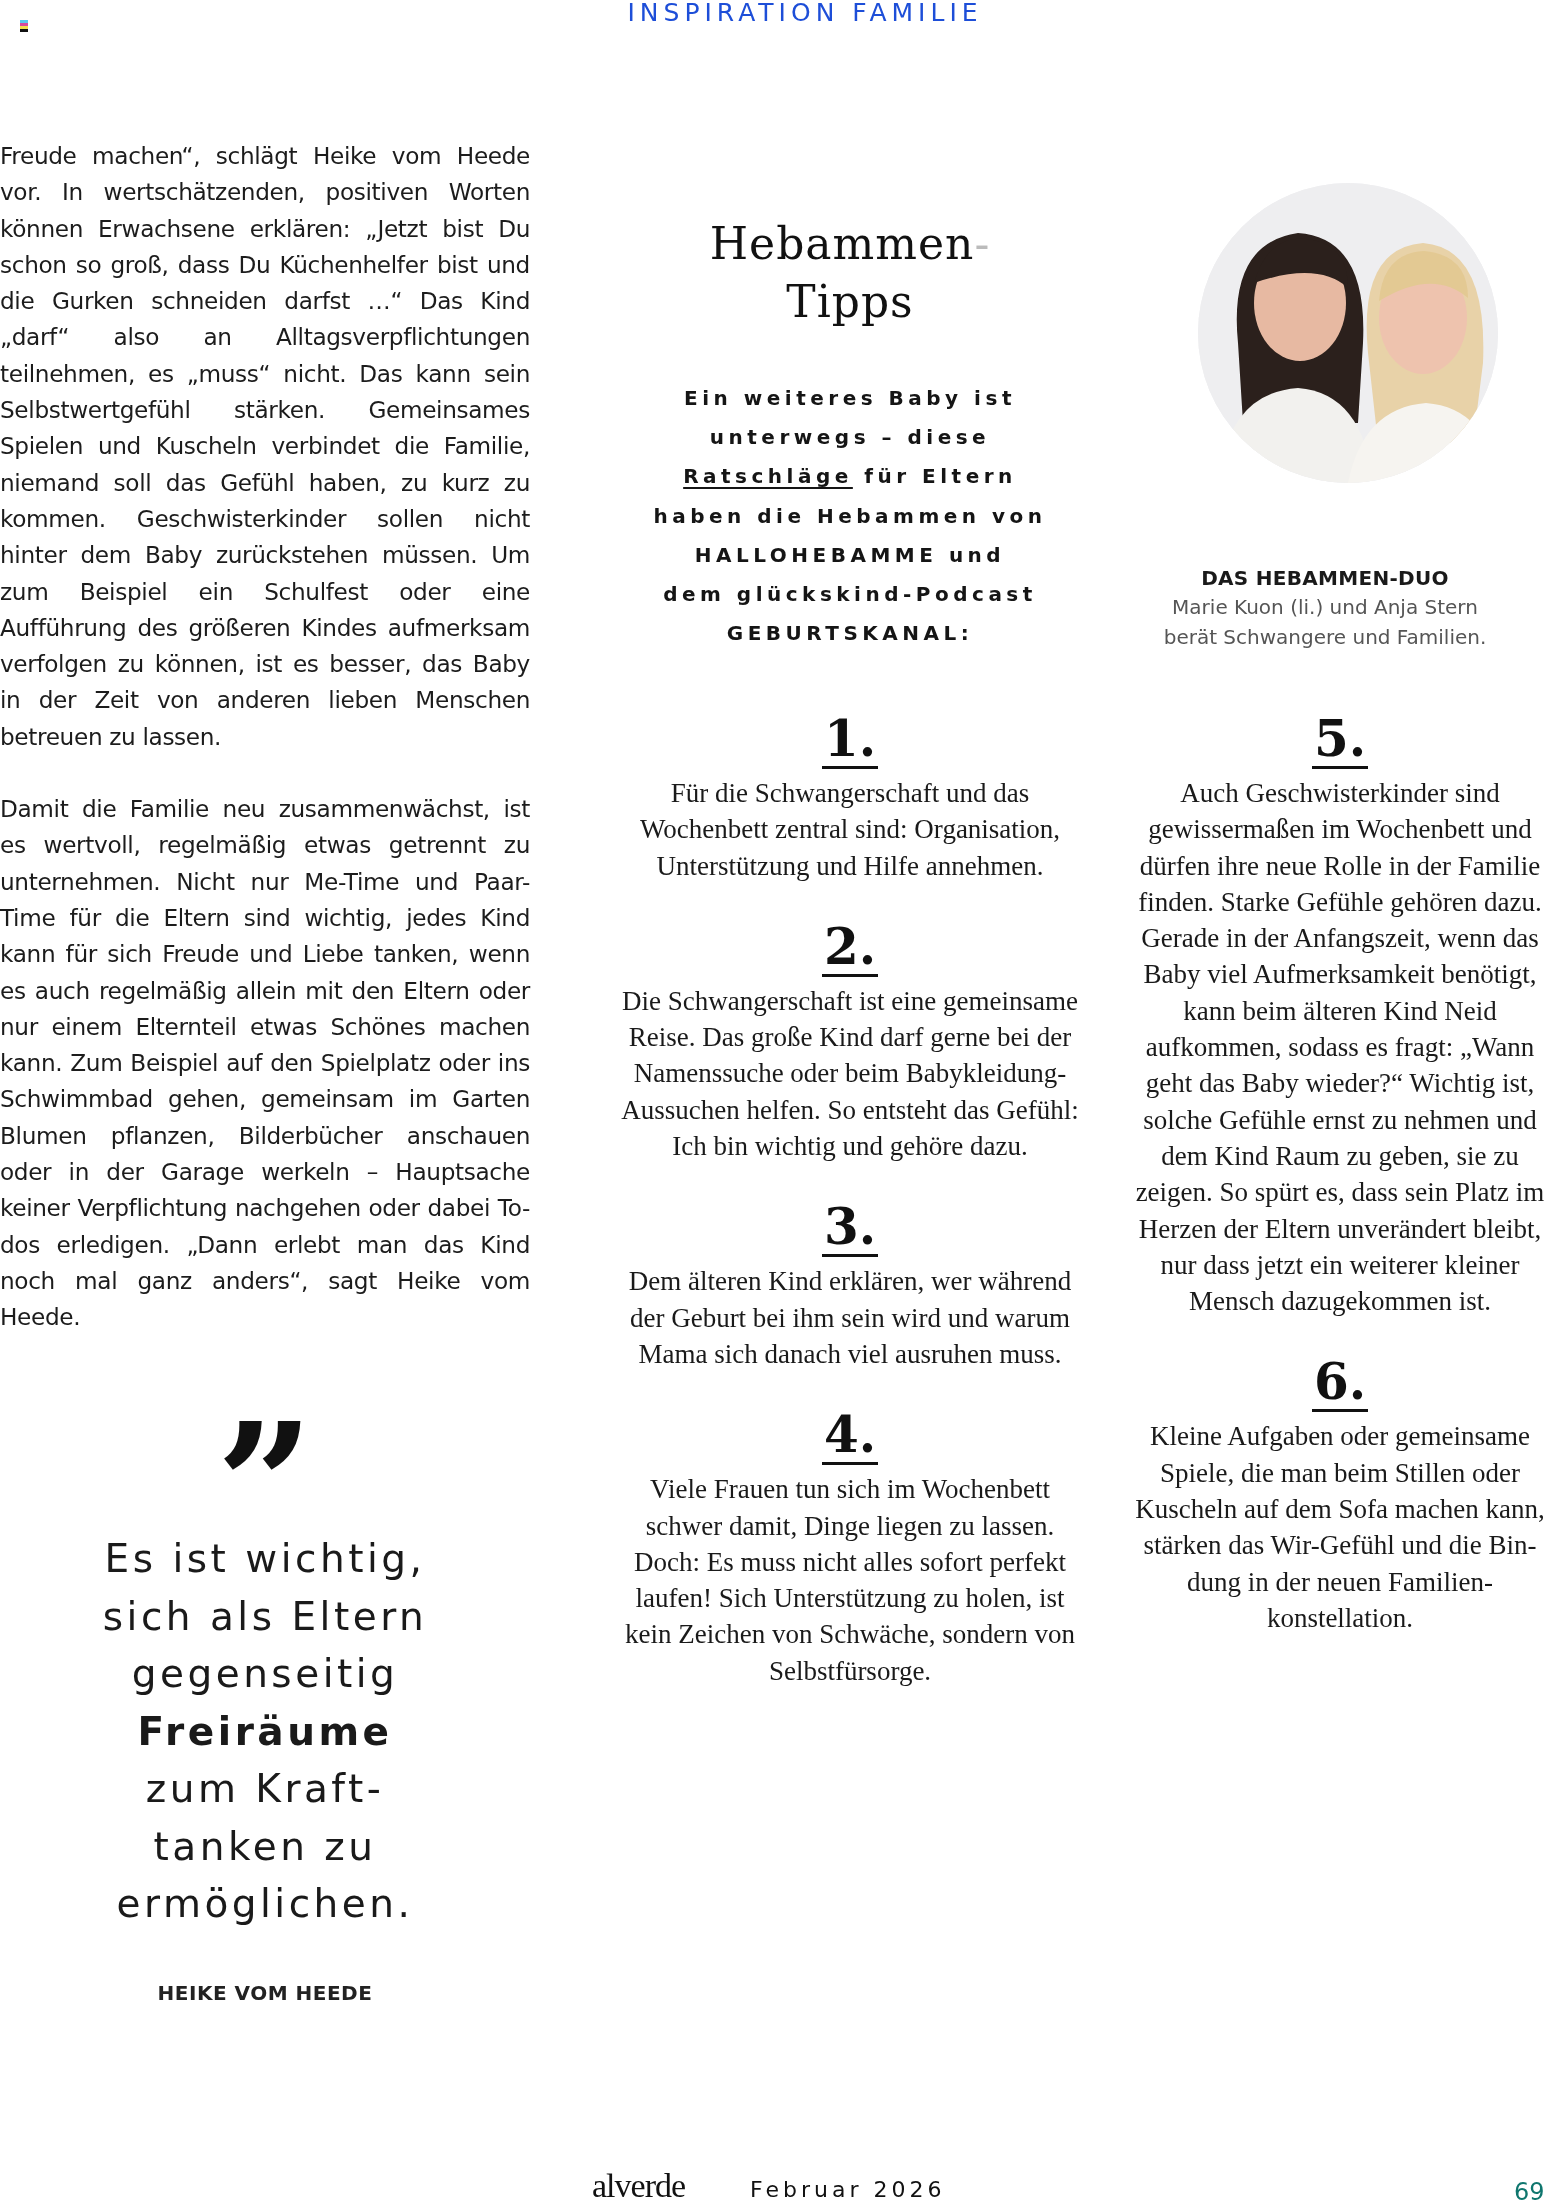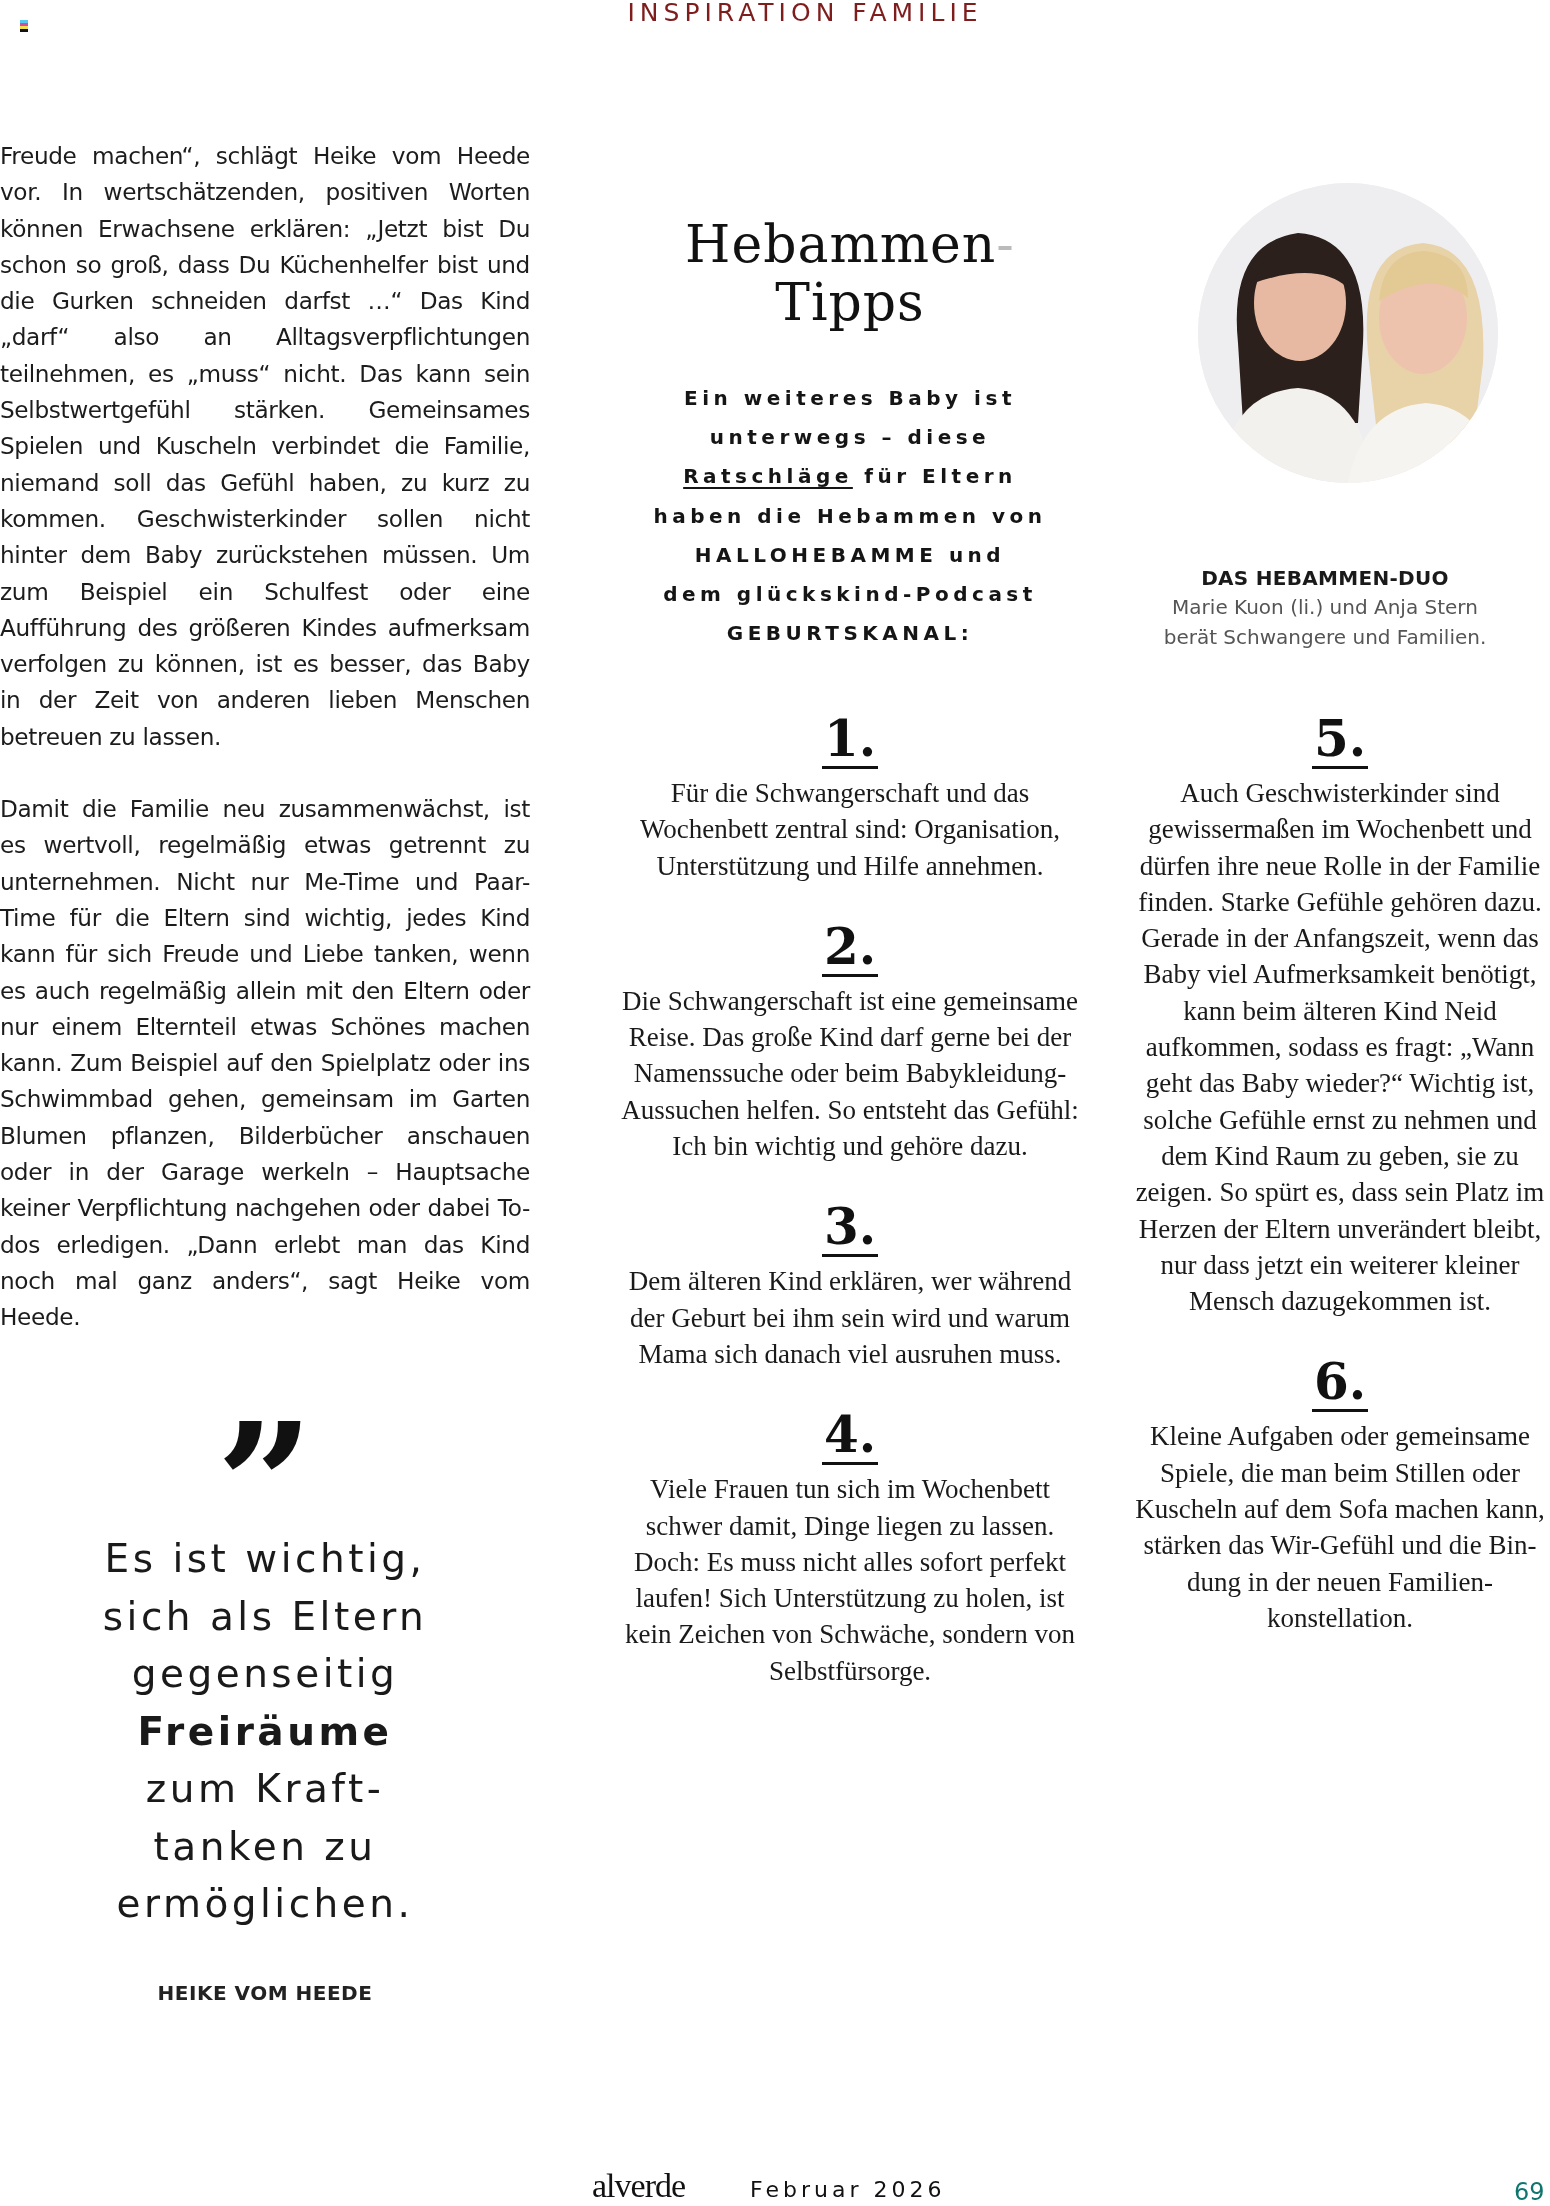--- a/index.html
+++ b/index.html
@@ -5,21 +5,21 @@
   * { box-sizing: border-box; margin: 0; padding: 0; }
   html, body { width: 1550px; height: 2206px; background: #ffffff; overflow: hidden; }
   body { position: relative; color: #1a1a1a; font-family: "DejaVu Sans", sans-serif; }
 
   .color-bar { position: absolute; left: 20px; top: 20px; width: 8px; }
   .color-bar span { display: block; height: 3px; }
 
   .running-head {
     position: absolute; left: 0; right: 0; top: 0; text-align: center;
     font-family: "DejaVu Sans", sans-serif; font-size: 25px; letter-spacing: 5px;
-    color: #7f1d1d; line-height: 26px; padding-left: 60px;
+    color: #1d4ed8; line-height: 26px; padding-left: 60px;
   }
 
   
   .body-col { position: absolute; left: 0; top: 138px; width: 530px; }
   .body-col p {
     font-family: "DejaVu Sans", sans-serif; font-size: 23.2px; line-height: 36.3px;
     text-align: justify; color: #1c1c1c; letter-spacing: -0.35px;
     hyphens: manual;
   }
   .body-col p + p { margin-top: 36px; }
@@ -35,21 +35,21 @@
     line-height: 57.5px; letter-spacing: 3.5px; color: #1a1a1a; font-weight: normal;
   }
   .pq-text .bold { font-weight: bold; }
   .pq-author {
     margin-top: 48px; font-size: 20px; font-weight: bold; letter-spacing: 0.5px; color: #222;
   }
 
   
   .mid-col { position: absolute; left: 620px; top: 215px; width: 460px; text-align: center; }
   .mid-title {
-    font-family: "DejaVu Serif", serif; font-size: 52px; line-height: 58px;
+    font-family: "DejaVu Serif", serif; font-size: 44px; line-height: 58px;
     font-weight: normal; color: #111; letter-spacing: 1px;
   }
   .mid-title .dash { color: #bbb; font-weight: normal; }
   .mid-intro {
     margin-top: 48px; font-family: "DejaVu Sans", sans-serif; font-size: 20px;
     font-weight: bold; line-height: 39.2px; letter-spacing: 4.5px; color: #151515;
   }
   .mid-intro .u { text-decoration: underline; text-underline-offset: 4px; }
 
   .tips { position: absolute; width: 460px; text-align: center; }

